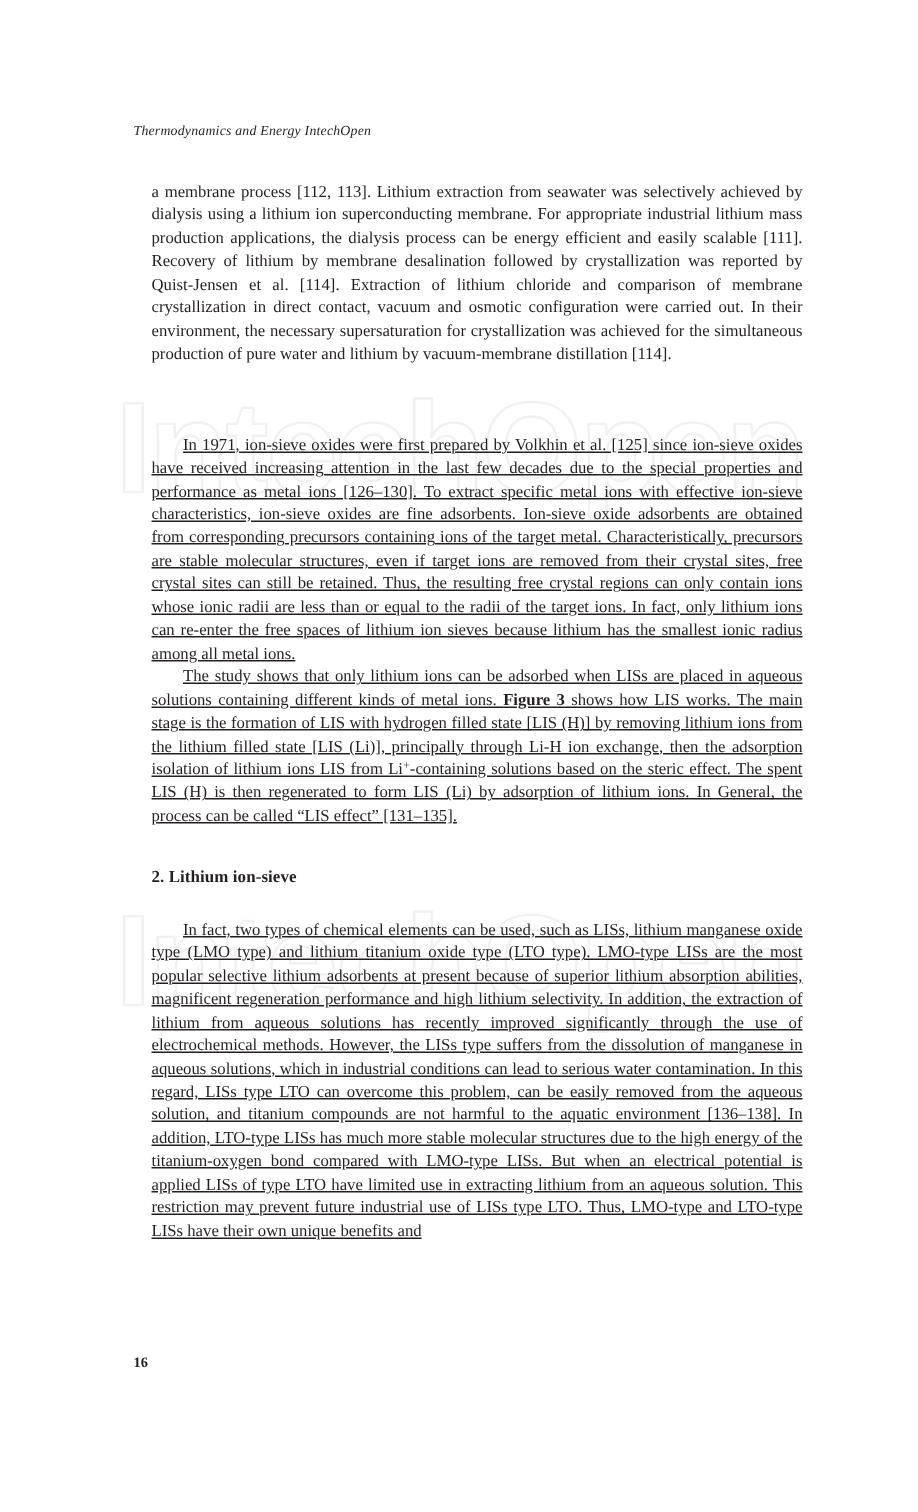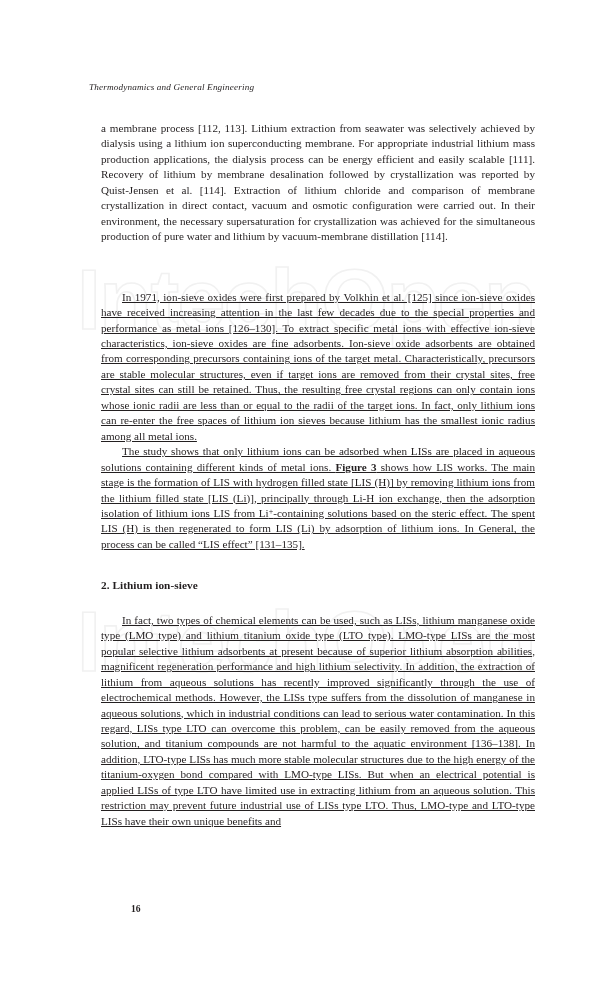--- a/index.html
+++ b/index.html
@@ -106,21 +106,20 @@
 
   .page-number {
     position: absolute;
     left: 89px;
     top: 903px;
     font-size: 9.6px;
     font-weight: 700;
     font-family: "Liberation Serif", "DejaVu Serif", serif;
     color: #231f20;
     z-index: 2;
-    margin-left: 42px;
   }
 
   sup.charge {
     font-size: 0.72em;
     vertical-align: 0.42em;
     line-height: 0;
   }
   b.fig-ref { font-weight: 700; }
 </style>
 </head>
@@ -128,21 +127,21 @@
 
 <div class="page">
 
   <div class="watermark-layer">
     <div class="watermark watermark-1">IntechOpen</div>
     <div class="watermark watermark-2">IntechOpen</div>
   </div>
 
   <div class="content">
 
-    <div class="running-head">Thermodynamics and General Engineering</div>
+    <div class="running-head">Thermodynamics and Energy IntechOpen</div>
 
     <div class="body-flow">
 
       <p class="para">a membrane process [112, 113]. Lithium extraction from seawater was selectively achieved by dialysis using a lithium ion superconducting membrane. For appropriate industrial lithium mass production applications, the dialysis process can be energy efficient and easily scalable [111]. Recovery of lithium by membrane desalination followed by crystallization was reported by Quist-Jensen et al. [114]. Extraction of lithium chloride and comparison of membrane crystallization in direct contact, vacuum and osmotic configuration were carried out. In their environment, the necessary supersaturation for crystallization was achieved for the simultaneous production of pure water and lithium by vacuum-membrane distillation [114].</p>
 
       <div class="gap-before-heading"></div>
       <div class="gap-after-heading"></div>
 
       <p class="para indent">In 1971, ion-sieve oxides were first prepared by Volkhin et al. [125] since ion-sieve oxides have received increasing attention in the last few decades due to the special properties and performance as metal ions [126–130]. To extract specific metal ions with effective ion-sieve characteristics, ion-sieve oxides are fine adsorbents. Ion-sieve oxide adsorbents are obtained from corresponding precursors containing ions of the target metal. Characteristically, precursors are stable molecular structures, even if target ions are removed from their crystal sites, free crystal sites can still be retained. Thus, the resulting free crystal regions can only contain ions whose ionic radii are less than or equal to the radii of the target ions. In fact, only lithium ions can re-enter the free spaces of lithium ion sieves because lithium has the smallest ionic radius among all metal ions.</p>
 

